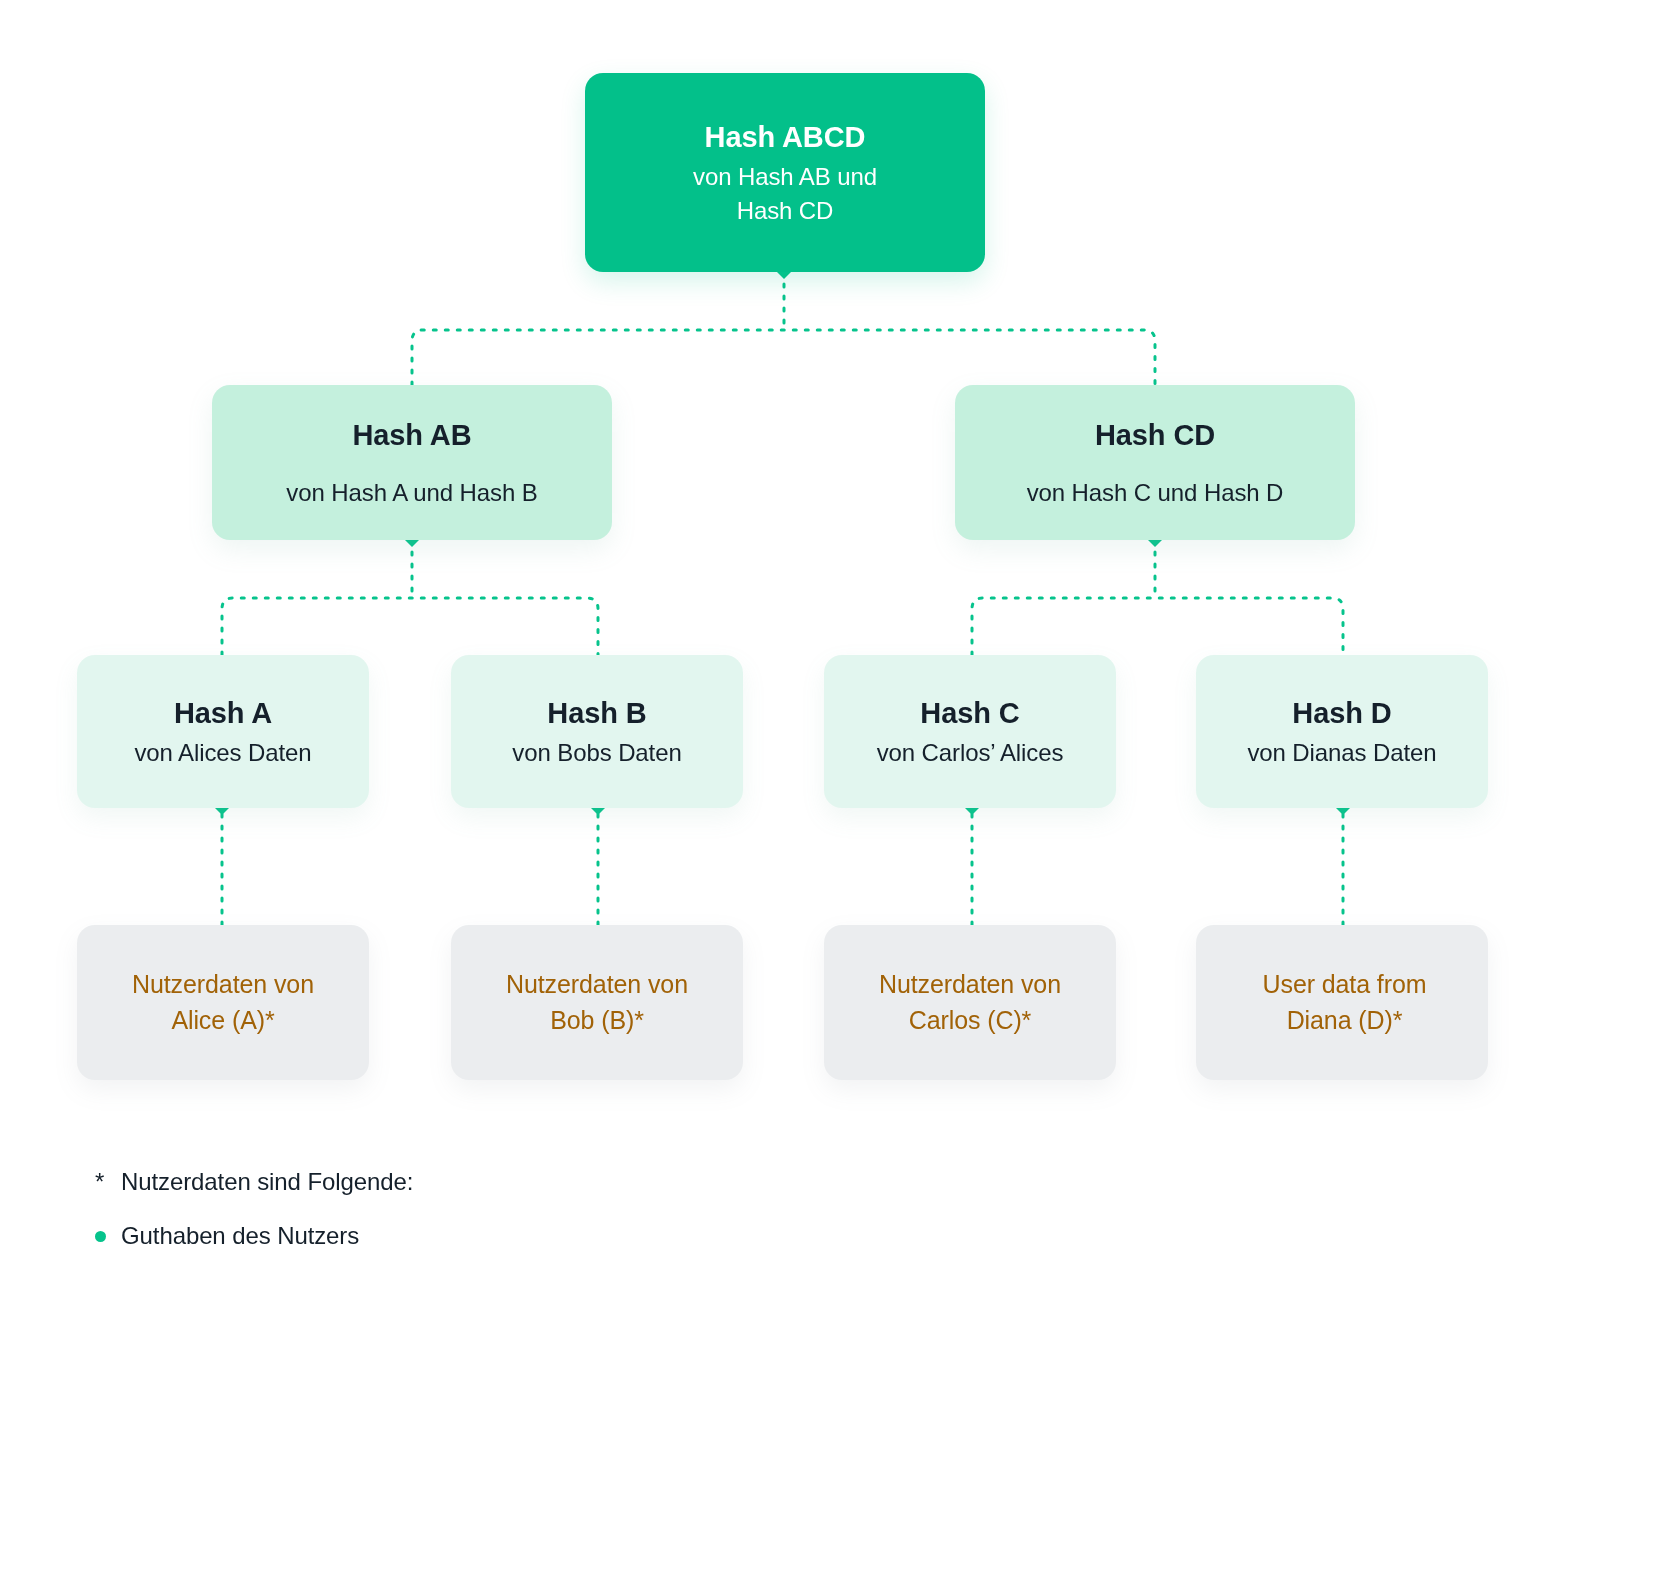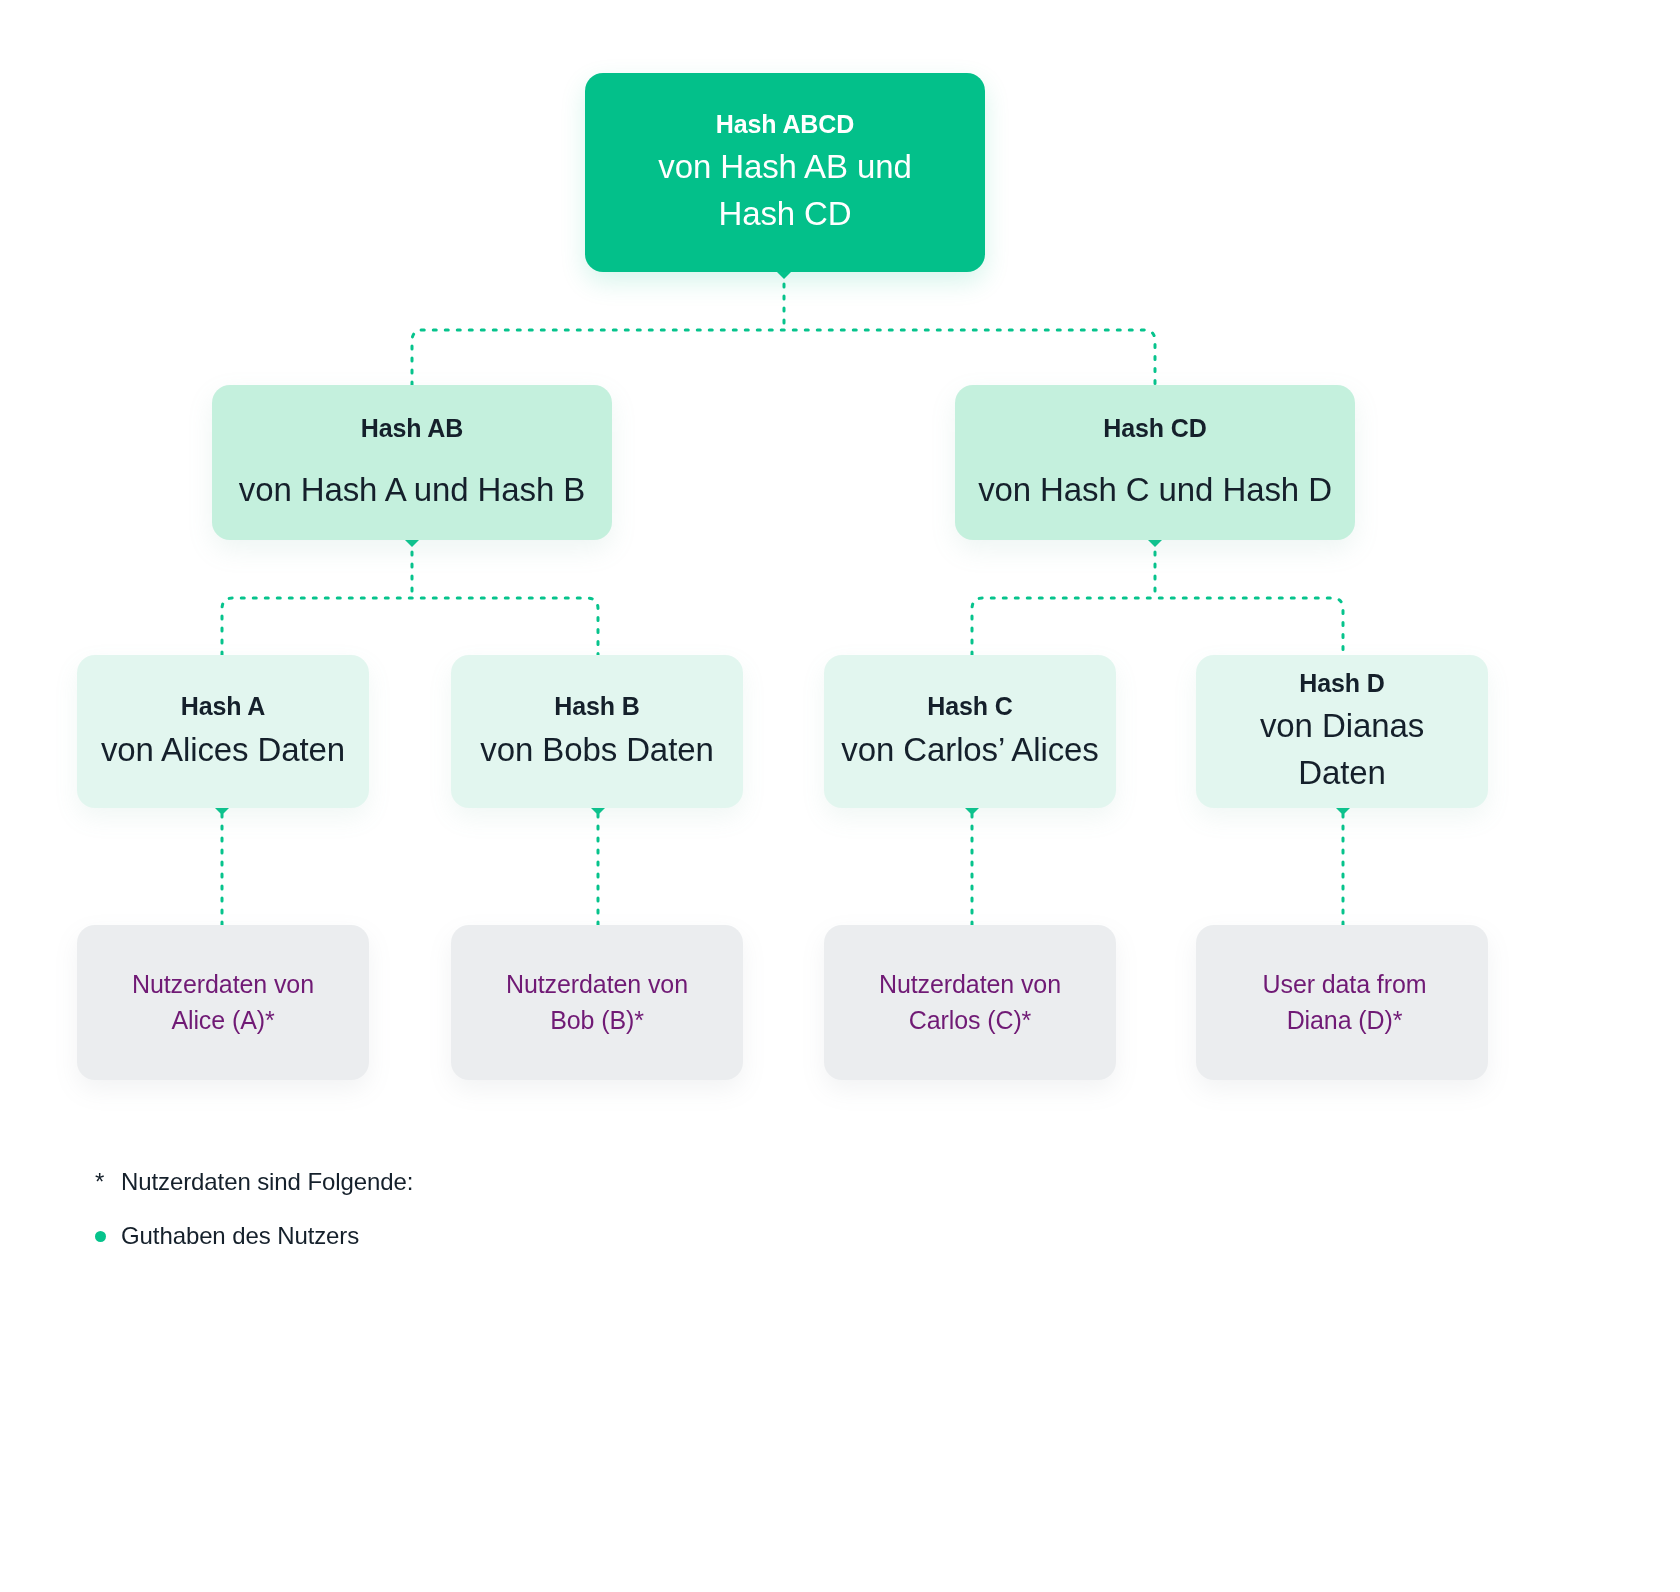--- a/index.html
+++ b/index.html
@@ -38,25 +38,25 @@
     align-items: center;
     justify-content: center;
     text-align: center;
     border-radius: 18px;
     padding: 10px 16px;
     line-height: 1.42;
   }
 
   .node .title {
     font-weight: bold;
-    font-size: 25px;
+    font-size: 29px;
     letter-spacing: -0.1px;
   }
   .node .sub {
-    font-size: 33px;
+    font-size: 24px;
     font-weight: normal;
     letter-spacing: -0.1px;
   }
   .node .sub .l {
     display: block;
   }
 
   
   .lvl-root {
     background: #03c08a;
@@ -77,21 +77,21 @@
   .lvl-3 {
     background: #e2f6ef;
     color: #15202b;
     box-shadow: 0 10px 24px rgba(120,180,160,0.10);
   }
   .lvl-3 .title { margin-bottom: 2px; }
 
   
   .lvl-data {
     background: #ebedef;
-    color: #701a75;
+    color: #a16207;
     box-shadow: 0 10px 24px rgba(130,140,150,0.10);
   }
   .lvl-data .sub { font-size: 25px; }
 
   
   #legend {
     position: absolute;
     left: 95px;
     top: 1168px;
     width: 720px;

